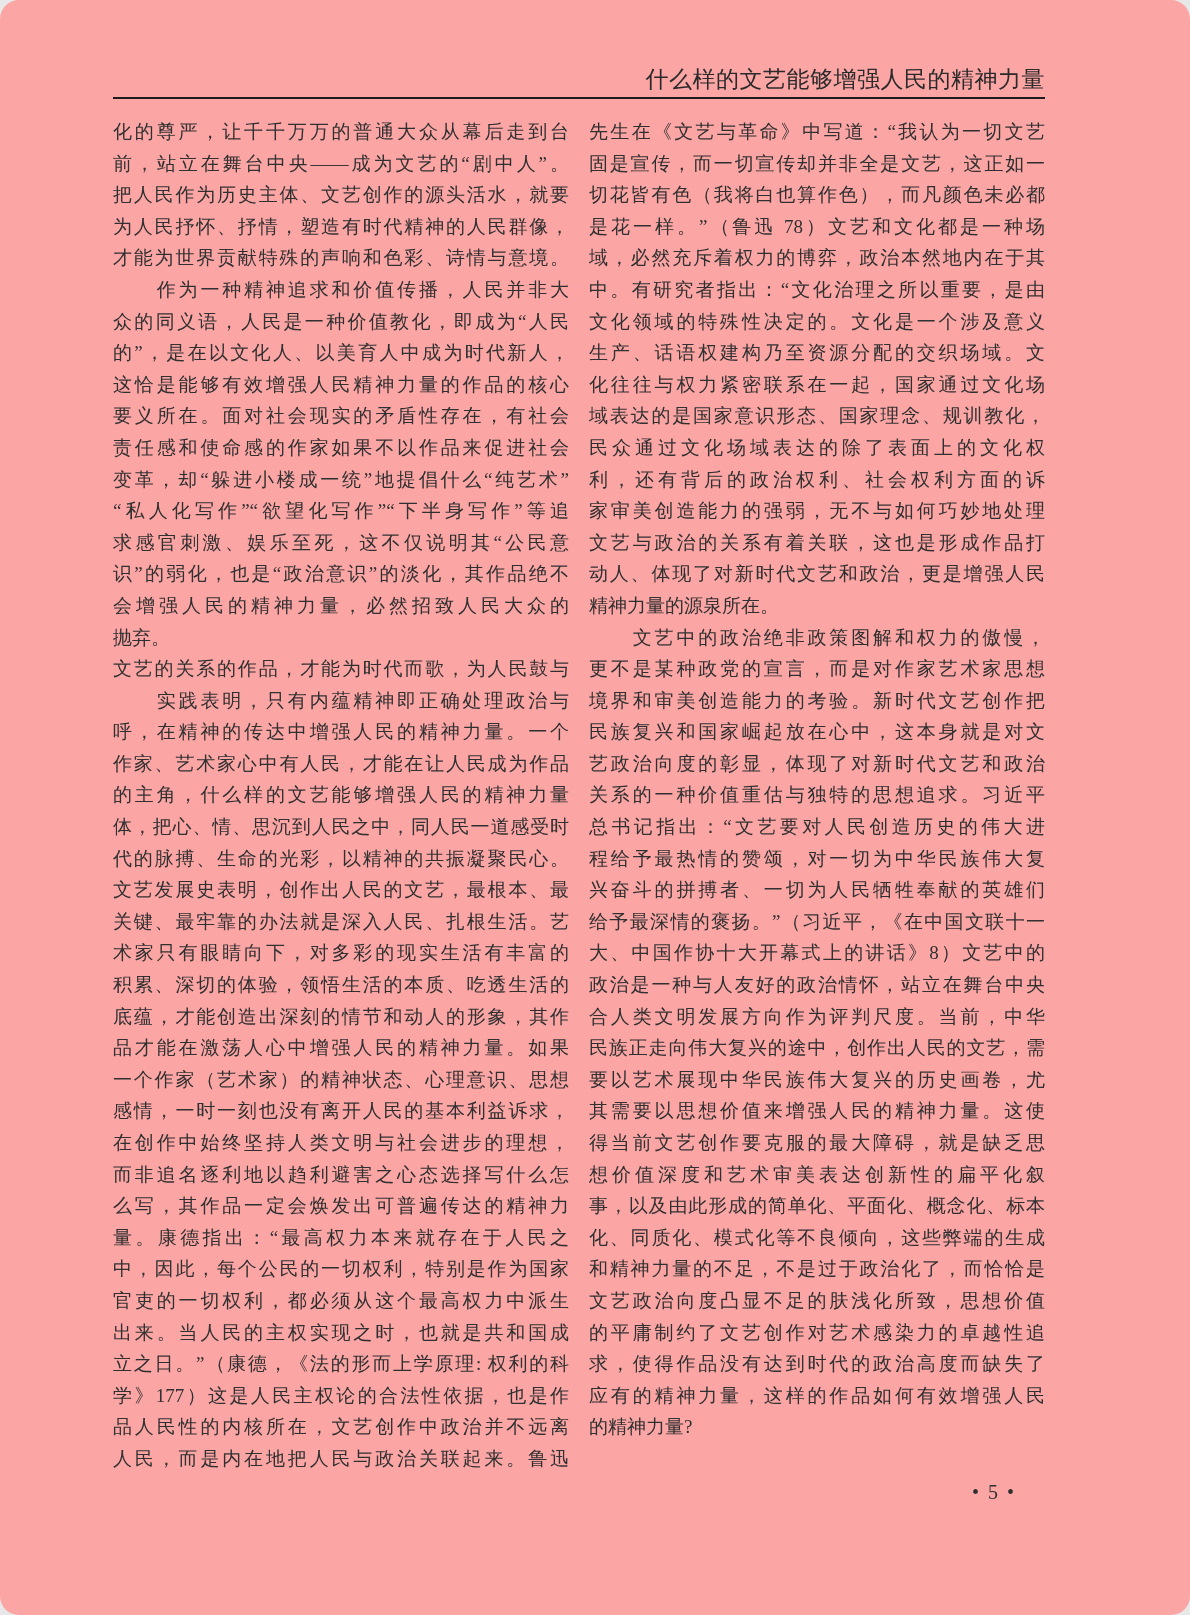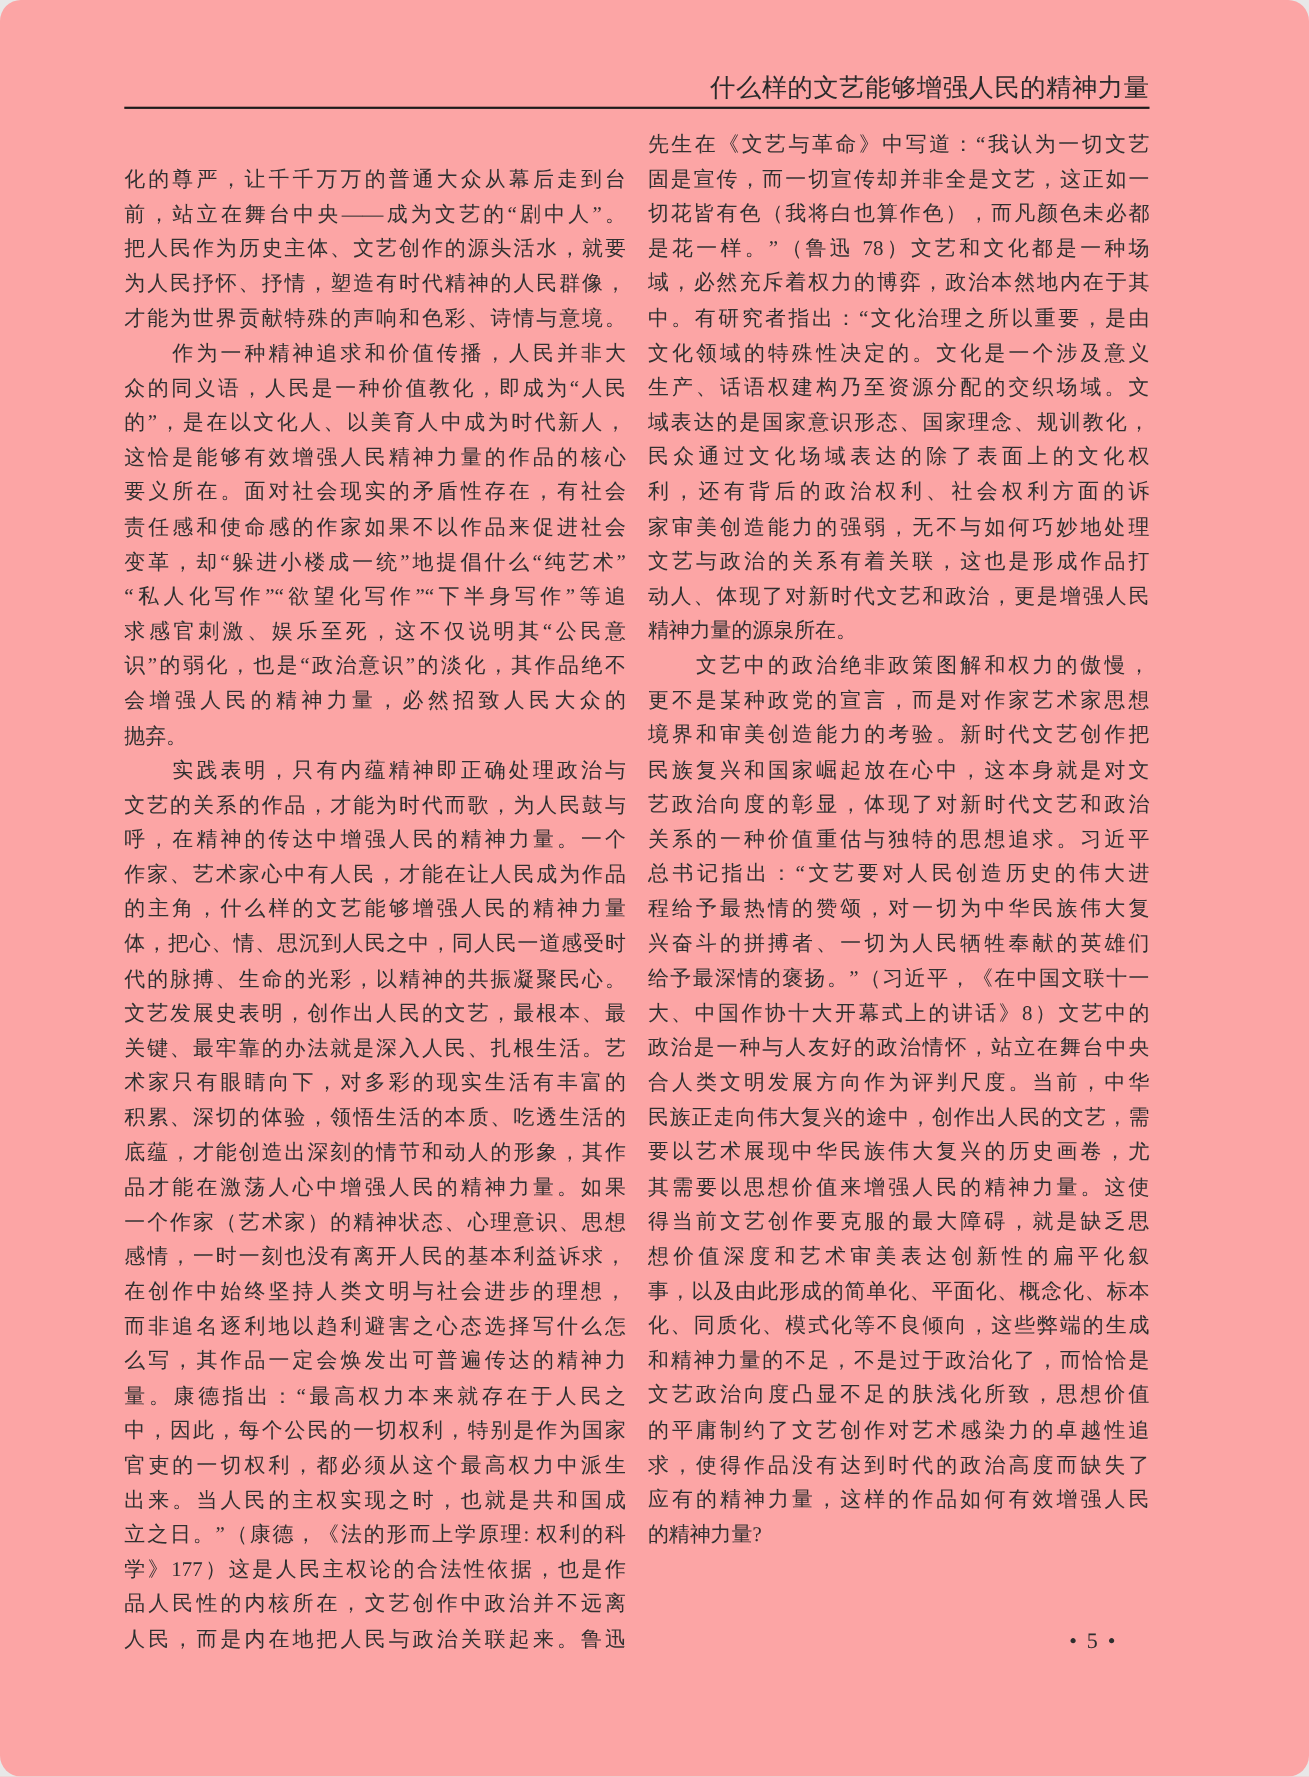--- a/index.html
+++ b/index.html
@@ -33,21 +33,21 @@
     background: #1c1c1c;
   }
   .col {
     position: absolute;
     top: 116px;
     width: 456px;
     font-size: 19px;
     line-height: 31.6px;
     color: #303030;
   }
-  .col-left  { left: 113px; margin-top: 32px; }
+  .col-left  { left: 113px; }
   .col-right { left: 589px; }
   .line {
     height: 31.6px;
     overflow: hidden;
     text-align: justify;
     text-align-last: justify;
     -moz-text-align-last: justify;
     text-justify: inter-ideograph;
   }
   .line.short {
@@ -82,22 +82,22 @@
       <div class="line">的”，是在以文化人、以美育人中成为时代新人，</div>
       <div class="line">这恰是能够有效增强人民精神力量的作品的核心</div>
       <div class="line">要义所在。面对社会现实的矛盾性存在，有社会</div>
       <div class="line">责任感和使命感的作家如果不以作品来促进社会</div>
       <div class="line">变革，却“躲进小楼成一统”地提倡什么“纯艺术”</div>
       <div class="line">“私人化写作”“欲望化写作”“下半身写作”等追</div>
       <div class="line">求感官刺激、娱乐至死，这不仅说明其“公民意</div>
       <div class="line">识”的弱化，也是“政治意识”的淡化，其作品绝不</div>
       <div class="line">会增强人民的精神力量，必然招致人民大众的</div>
       <div class="line short">抛弃。</div>
+      <div class="line">文艺的关系的作品，才能为时代而歌，为人民鼓与</div>
       <div class="line">　　实践表明，只有内蕴精神即正确处理政治与</div>
-      <div class="line">文艺的关系的作品，才能为时代而歌，为人民鼓与</div>
       <div class="line">呼，在精神的传达中增强人民的精神力量。一个</div>
       <div class="line">作家、艺术家心中有人民，才能在让人民成为作品</div>
       <div class="line">的主角，什么样的文艺能够增强人民的精神力量</div>
       <div class="line">体，把心、情、思沉到人民之中，同人民一道感受时</div>
       <div class="line">代的脉搏、生命的光彩，以精神的共振凝聚民心。</div>
       <div class="line">文艺发展史表明，创作出人民的文艺，最根本、最</div>
       <div class="line">关键、最牢靠的办法就是深入人民、扎根生活。艺</div>
       <div class="line">术家只有眼睛向下，对多彩的现实生活有丰富的</div>
       <div class="line">积累、深切的体验，领悟生活的本质、吃透生活的</div>
       <div class="line">底蕴，才能创造出深刻的情节和动人的形象，其作</div>
@@ -119,20 +119,21 @@
 
   <div class="col col-right">
       <div class="line">先生在《文艺与革命》中写道：“我认为一切文艺</div>
       <div class="line">固是宣传，而一切宣传却并非全是文艺，这正如一</div>
       <div class="line">切花皆有色（我将白也算作色），而凡颜色未必都</div>
       <div class="line">是花一样。”（鲁迅 78）文艺和文化都是一种场</div>
       <div class="line">域，必然充斥着权力的博弈，政治本然地内在于其</div>
       <div class="line">中。有研究者指出：“文化治理之所以重要，是由</div>
       <div class="line">文化领域的特殊性决定的。文化是一个涉及意义</div>
       <div class="line">生产、话语权建构乃至资源分配的交织场域。文</div>
+      <div class="line">化往往与权力紧密联系在一起，国家通过文化场</div>
       <div class="line">域表达的是国家意识形态、国家理念、规训教化，</div>
       <div class="line">民众通过文化场域表达的除了表面上的文化权</div>
       <div class="line">利，还有背后的政治权利、社会权利方面的诉</div>
       <div class="line">家审美创造能力的强弱，无不与如何巧妙地处理</div>
       <div class="line">文艺与政治的关系有着关联，这也是形成作品打</div>
       <div class="line">动人、体现了对新时代文艺和政治，更是增强人民</div>
       <div class="line short">精神力量的源泉所在。</div>
       <div class="line">　　文艺中的政治绝非政策图解和权力的傲慢，</div>
       <div class="line">更不是某种政党的宣言，而是对作家艺术家思想</div>
       <div class="line">境界和审美创造能力的考验。新时代文艺创作把</div>

